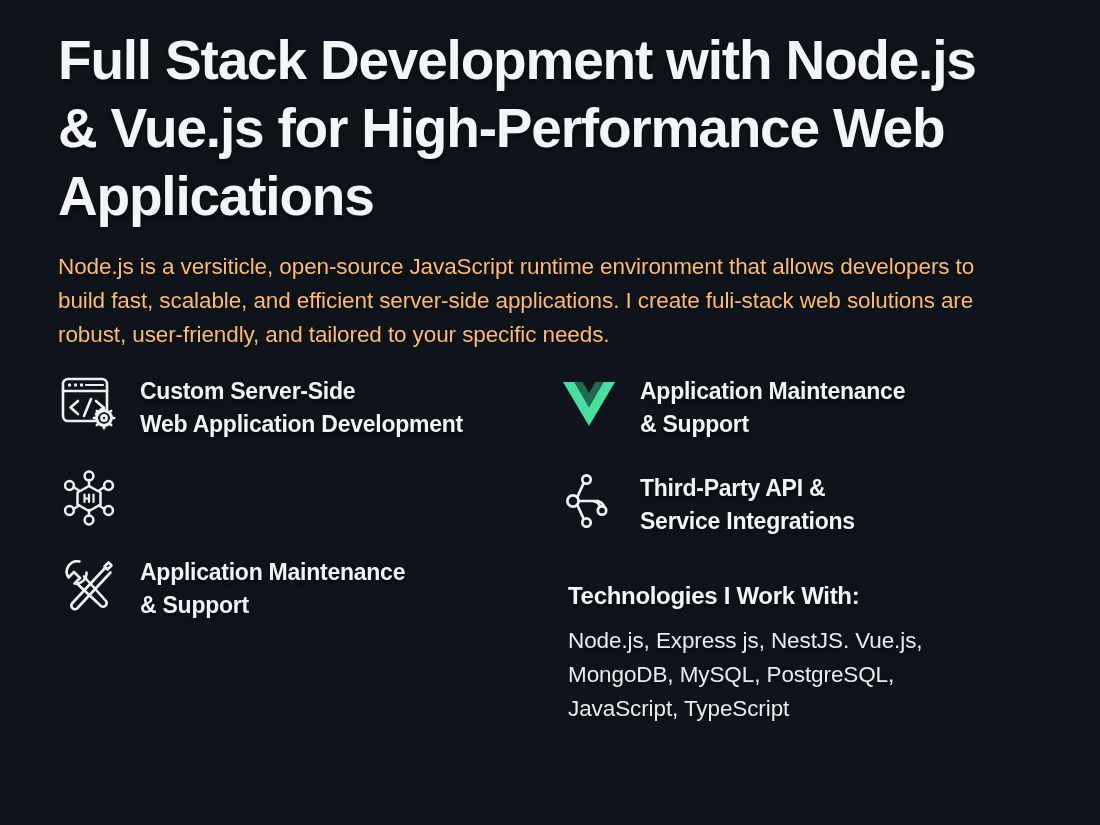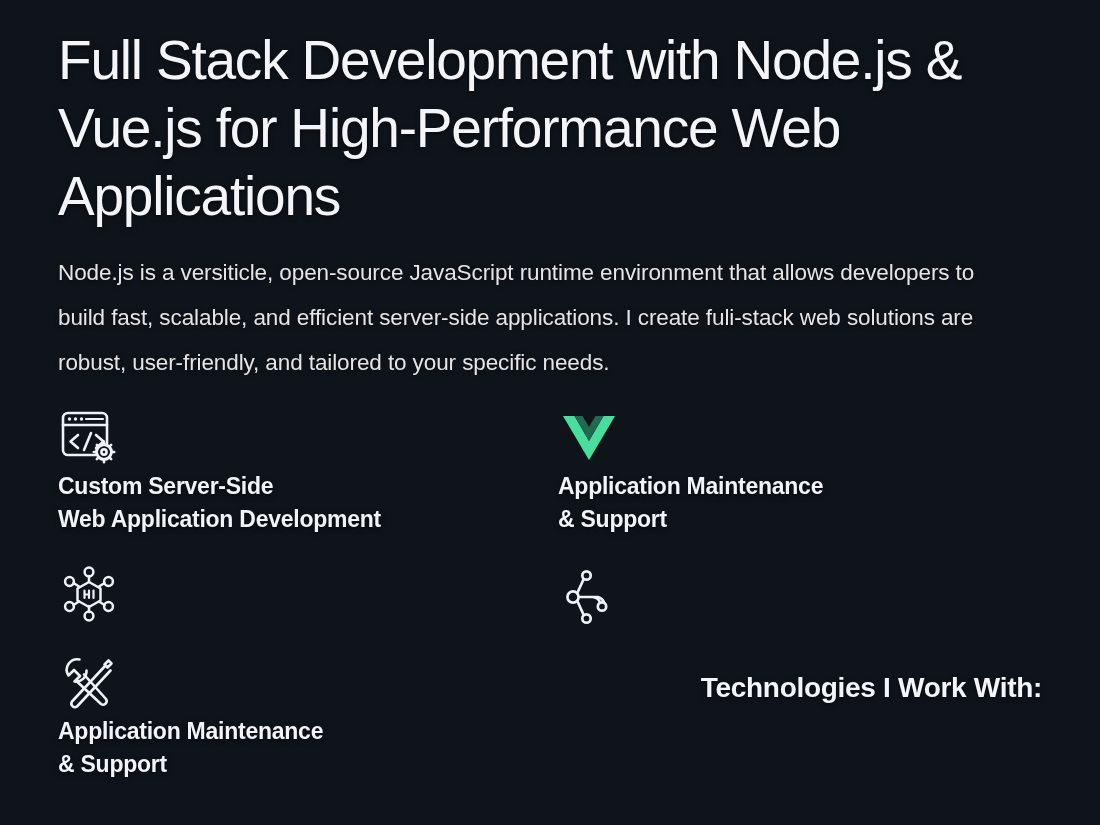--- a/index.html
+++ b/index.html
@@ -21,34 +21,34 @@
     height: 825px;
     background: #0f141b;
     box-sizing: border-box;
     padding: 26px 58px 0 58px;
   }
 
   
   .headline {
     font-size: 55px;
     line-height: 68px;
-    font-weight: 400;
+    font-weight: 700;
     color: #f3f5f8;
     letter-spacing: -1.2px;
     margin: 0;
     max-width: 930px;
     text-shadow: 0 2px 5px rgba(0,0,0,0.55);
   }
 
   
   .intro {
     margin: 20px 0 0 0;
     font-size: 22.5px;
-    line-height: 45px;
-    color: #e5e5e5;
+    line-height: 34px;
+    color: #fdba74;
     font-weight: 400;
     max-width: 960px;
     letter-spacing: -0.1px;
     text-shadow: 0 1px 4px rgba(0,0,0,0.5);
   }
 
   
   .columns {
     display: flex;
     margin-top: 22px;
@@ -59,21 +59,20 @@
   }
   .col-right {
     flex: 1 1 auto;
     padding-left: 5px;
   }
 
   .feature {
     display: flex;
     align-items: flex-start;
     margin-bottom: 27px;
-    flex-direction: column;
   }
   .feature:last-child { margin-bottom: 0; }
 
   .feature-icon {
     flex: 0 0 62px;
     width: 62px;
     height: 60px;
     display: flex;
     align-items: center;
     justify-content: center;
@@ -96,27 +95,26 @@
 
   
   .col-right .feature { margin-bottom: 30px; }
 
   
   .tech-block {
     margin-top: 44px;
     padding-left: 10px;
   }
   .tech-title {
-    font-size: 28px;
+    font-size: 24px;
     font-weight: 700;
     color: #f2f5f9;
     letter-spacing: -0.3px;
     margin: 0 0 14px 0;
     text-shadow: 0 2px 5px rgba(0,0,0,0.55);
-    text-align: right;
   }
   .tech-list {
     font-size: 22.5px;
     line-height: 34px;
     color: #e9edf2;
     font-weight: 400;
     letter-spacing: -0.1px;
     margin: 0;
     max-width: 440px;
     text-shadow: 0 1px 4px rgba(0,0,0,0.5);
@@ -215,21 +213,24 @@
             <circle cx="11" cy="28" r="5.6"></circle>
             <circle cx="24.5" cy="6.5" r="4.2"></circle>
             <circle cx="24.5" cy="49.5" r="4.2"></circle>
             <circle cx="40" cy="37.5" r="4.2"></circle>
             <path d="M15.2 24.2 L21.5 10.5"></path>
             <path d="M15.2 31.8 L21.5 45.5"></path>
             <path d="M16.6 28 L36 28 A9 9 0 0 1 42 33.5"></path>
             <path d="M38 33.8 A7 7 0 0 0 32.5 28.5"></path>
           </svg>
         </span>
+        <div class="feature-label">Third-Party API &amp;
+Service Integrations</div>
       </div>
 
       <div class="tech-block">
         <h2 class="tech-title">Technologies I Work With:</h2>
+        <p class="tech-list">Node.js, Express js, NestJS. Vue.js, MongoDB, MySQL, PostgreSQL, JavaScript, TypeScript</p>
       </div>
 
     </div>
   </div>
 </div>
 
 </body></html>

